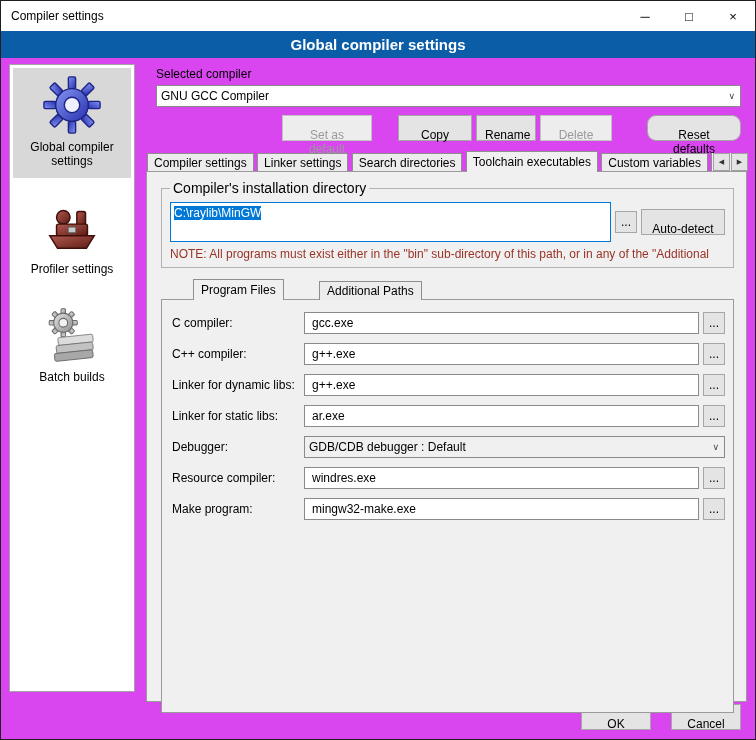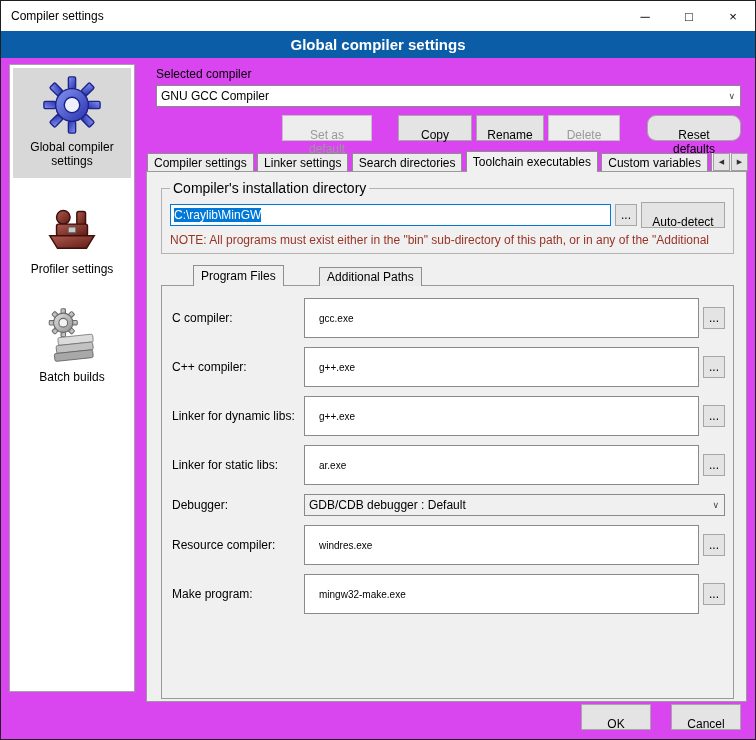--- a/index.html
+++ b/index.html
@@ -37,55 +37,55 @@
   .combo-text{white-space:nowrap;}
   .combo-arrow{margin-left:auto;font-size:9px;color:#444;padding:0 5px;line-height:20px;}
   .main-combo{position:absolute;left:10px;top:27px;width:585px;}
   
   .btn{background:#e4e4e4;border:1px solid #a6a6a6;font-family:inherit;font-size:12px;
        height:21px;padding:12px 8px;cursor:default;}
   .btn.disabled{color:#9a9a9a;background:#ededed;border-color:#c2c2c2;}
   .btn-row{position:absolute;left:10px;top:57px;width:585px;display:flex;gap:4px;}
   .b-setdef{margin-left:126px;width:90px;}
   .b-copy{margin-left:22px;width:74px;}
-  .b-rename{width:68px;}
+  .b-rename{width:60px;}
   .b-delete{width:72px;}
   .b-reset{margin-left:auto;width:94px;border-radius:9px;}
   
   .tabstrip{position:absolute;left:1px;top:93px;width:601px;height:21px;white-space:nowrap;overflow:hidden;}
   .tab{display:inline-block;height:19px;line-height:19px;padding:0 6px;margin-top:2px;
        border:1px solid #8e8e8e;border-bottom:none;background:#ececec;vertical-align:bottom;cursor:default;}
   .tab.active{background:#f0f0f0;height:21px;line-height:21px;margin-top:0;position:relative;z-index:3;}
   .tab.clipped{max-width:34px;overflow:hidden;}
   .tab-scroll{position:absolute;right:0;top:2px;display:flex;z-index:4;background:#f0f0f0;}
   .tsbtn{width:17px;height:18px;background:#e4e4e4;border:1px solid #a0a0a0;font-size:7px;
          display:flex;align-items:center;justify-content:center;color:#333;margin-left:1px;}
   
   .tabpanel{position:absolute;left:0;top:113px;width:601px;height:531px;
             border:1px solid #9a9a9a;background:#f0f0f0;z-index:2;}
   fieldset.groupbox{margin:8px 12px 0 14px;border:1px solid #b3b3b3;padding:6px 8px 6px;}
   fieldset.groupbox legend{font-size:14px;padding:0 3px;}
   .dir-row{display:flex;gap:4px;align-items:center;}
-  .dir-box{flex:1;height:22px;border:1px solid var(--selection,#0078d7);background:#fff;
+  .dir-box{flex:1;height:40px;border:1px solid var(--selection,#0078d7);background:#fff;
            padding:2px 3px;line-height:16px;overflow:hidden;white-space:nowrap;}
   .dir-box .sel{background:var(--selection,#0078d7);color:#fff;}
   .browse{width:22px;height:22px;padding:0;line-height:10px;}
   .autodetect{width:84px;height:22px;}
   .note{color:var(--note_red,#993326);margin-top:5px;white-space:nowrap;overflow:hidden;}
   
   .subtabs{margin:10px 12px 0 14px;position:relative;top:1px;z-index:2;white-space:nowrap;}
   .subtab{display:inline-block;height:19px;line-height:19px;padding:0 7px;margin-top:2px;
           border:1px solid #8e8e8e;border-bottom:none;background:#ececec;vertical-align:bottom;cursor:default;margin-left:32px;}
   .subtab.active{background:#f0f0f0;height:21px;line-height:21px;margin-top:0;}
   .subpanel{margin:0 12px 0 14px;border:1px solid #9a9a9a;height:414px;background:#f0f0f0;
             padding:12px 8px 0 10px;}
   .field-row{display:flex;align-items:center;margin-bottom:9px;}
   .flabel{width:132px;flex:none;}
-  .tb{flex:1;height:40px;border:1px solid #8a8a8a;background:#fff;padding:0 14px;
-      font-family:inherit;font-size:10px;}
+  .tb{flex:1;height:22px;border:1px solid #8a8a8a;background:#fff;padding:0 7px;
+      font-family:inherit;font-size:12px;}
   .field-row .browse{margin-left:4px;}
   .combo.gray{flex:1;background:#f0f0f0;}
   
   .footer{position:absolute;bottom:9px;right:14px;display:flex;gap:20px;}
   .footer .btn{width:70px;height:22px;}
 </style>
 </head>
 <body>
 
 <div class="window">

